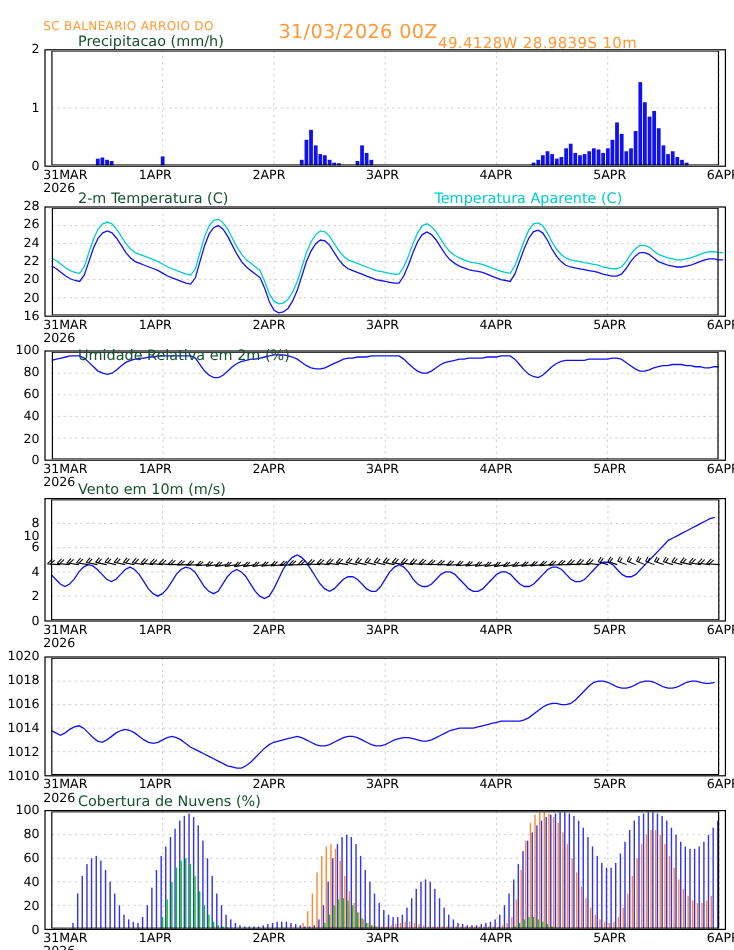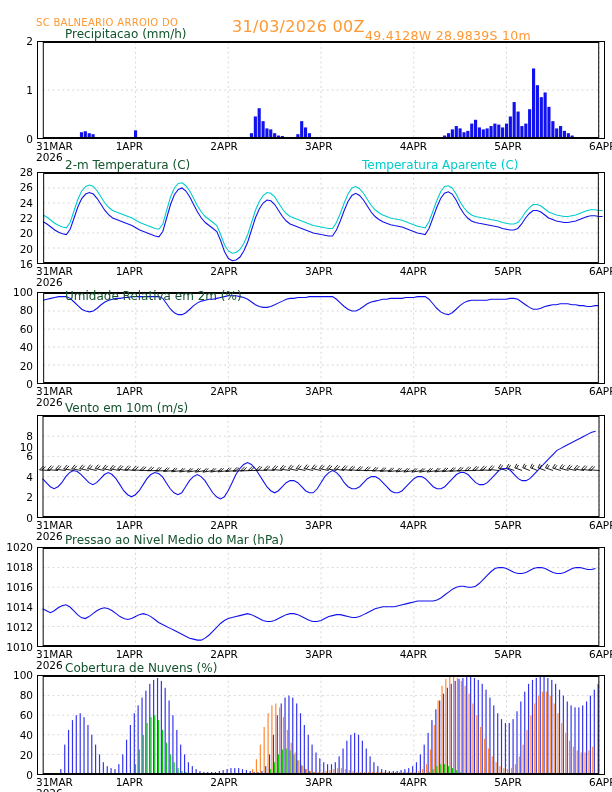--- a/index.html
+++ b/index.html
@@ -454,21 +454,20 @@
           <line x1="378.7" y1="0" x2="378.7" y2="100" stroke="#bbbbbb" stroke-width="0.6" stroke-dasharray="2,3"></line>
           <line x1="473.3" y1="0" x2="473.3" y2="100" stroke="#bbbbbb" stroke-width="0.6" stroke-dasharray="2,3"></line>
           <line x1="568.0" y1="0" x2="568.0" y2="100" stroke="#bbbbbb" stroke-width="0.6" stroke-dasharray="2,3"></line>
           <line x1="0" y1="80.0" x2="568" y2="80.0" stroke="#bbbbbb" stroke-width="0.6" stroke-dasharray="2,3"></line>
           <line x1="0" y1="60.0" x2="568" y2="60.0" stroke="#bbbbbb" stroke-width="0.6" stroke-dasharray="2,3"></line>
           <line x1="0" y1="40.0" x2="568" y2="40.0" stroke="#bbbbbb" stroke-width="0.6" stroke-dasharray="2,3"></line>
           <line x1="0" y1="20.0" x2="568" y2="20.0" stroke="#bbbbbb" stroke-width="0.6" stroke-dasharray="2,3"></line>
           <path d="M0.0,62.0 L3.9,64.0 L7.9,66.0 L11.8,64.0 L15.8,61.0 L19.7,59.0 L23.7,58.0 L27.6,60.0 L31.6,64.0 L35.5,68.0 L39.4,71.0 L43.4,72.0 L47.3,70.0 L51.3,67.0 L55.2,64.0 L59.2,62.0 L63.1,61.0 L67.1,62.0 L71.0,64.0 L74.9,67.0 L78.9,70.0 L82.8,72.0 L86.8,73.0 L90.7,72.0 L94.7,70.0 L98.6,68.0 L102.6,67.0 L106.5,68.0 L110.4,70.0 L114.4,73.0 L118.3,76.0 L122.3,78.0 L126.2,80.0 L130.2,82.0 L134.1,84.0 L138.1,86.0 L142.0,88.0 L145.9,90.0 L149.9,92.0 L153.8,93.0 L157.8,94.0 L161.7,94.0 L165.7,92.0 L169.6,89.0 L173.6,85.0 L177.5,81.0 L181.4,77.0 L185.4,74.0 L189.3,72.0 L193.3,71.0 L197.2,70.0 L201.2,69.0 L205.1,68.0 L209.1,67.0 L213.0,68.0 L216.9,70.0 L220.9,72.0 L224.8,74.0 L228.8,75.0 L232.7,75.0 L236.7,74.0 L240.6,72.0 L244.6,70.0 L248.5,68.0 L252.4,67.0 L256.4,67.0 L260.3,68.0 L264.3,70.0 L268.2,72.0 L272.2,74.0 L276.1,75.0 L280.1,75.0 L284.0,74.0 L287.9,72.0 L291.9,70.0 L295.8,69.0 L299.8,68.0 L303.7,68.0 L307.7,69.0 L311.6,70.0 L315.6,71.0 L319.5,71.0 L323.4,70.0 L327.4,68.0 L331.3,66.0 L335.3,64.0 L339.2,62.0 L343.2,61.0 L347.1,60.0 L351.1,60.0 L355.0,60.0 L358.9,60.0 L362.9,59.0 L366.8,58.0 L370.8,57.0 L374.7,56.0 L378.7,55.0 L382.6,54.0 L386.6,54.0 L390.5,54.0 L394.4,54.0 L398.4,54.0 L402.3,53.0 L406.3,51.0 L410.2,48.0 L414.2,45.0 L418.1,42.0 L422.1,40.0 L426.0,39.0 L429.9,39.0 L433.9,40.0 L437.8,40.0 L441.8,39.0 L445.7,36.0 L449.7,32.0 L453.6,28.0 L457.6,24.0 L461.5,21.0 L465.4,20.0 L469.4,20.0 L473.3,21.0 L477.3,23.0 L481.2,25.0 L485.2,26.0 L489.1,26.0 L493.1,25.0 L497.0,23.0 L500.9,21.0 L504.9,20.0 L508.8,20.0 L512.8,21.0 L516.7,23.0 L520.7,25.0 L524.6,26.0 L528.6,26.0 L532.5,25.0 L536.4,23.0 L540.4,21.0 L544.3,20.0 L548.3,20.0 L552.2,21.0 L556.2,22.0 L560.1,22.0 L564.1,21.0 " fill="none" stroke="#1111ee" stroke-width="1.1"></path>
           <rect x="0.5" y="0.5" width="567" height="99" fill="none" stroke="#000" stroke-width="1"></rect>
         </svg>
-        <div class="ptitle" style="left: 28px; top: -14px;">Pressao ao Nivel Medio do Mar (hPa)</div>
         <div class="ytick" style="top: 100px; right: 572px; width: 34px;">1010</div>
         <div class="ytick" style="top: 80px; right: 572px; width: 34px;">1012</div>
         <div class="ytick" style="top: 60px; right: 572px; width: 34px;">1014</div>
         <div class="ytick" style="top: 40px; right: 572px; width: 34px;">1016</div>
         <div class="ytick" style="top: 20px; right: 572px; width: 34px;">1018</div>
         <div class="ytick" style="top: 0px; right: 572px; width: 34px;">1020</div>
         <div class="xtick" style="left: -1px; top: 101px;">31MAR</div>
         <div class="xtick" style="left: 78.6667px; top: 101px;">1APR</div>
         <div class="xtick" style="left: 173.333px; top: 101px;">2APR</div>
         <div class="xtick" style="left: 268px; top: 101px;">3APR</div>

